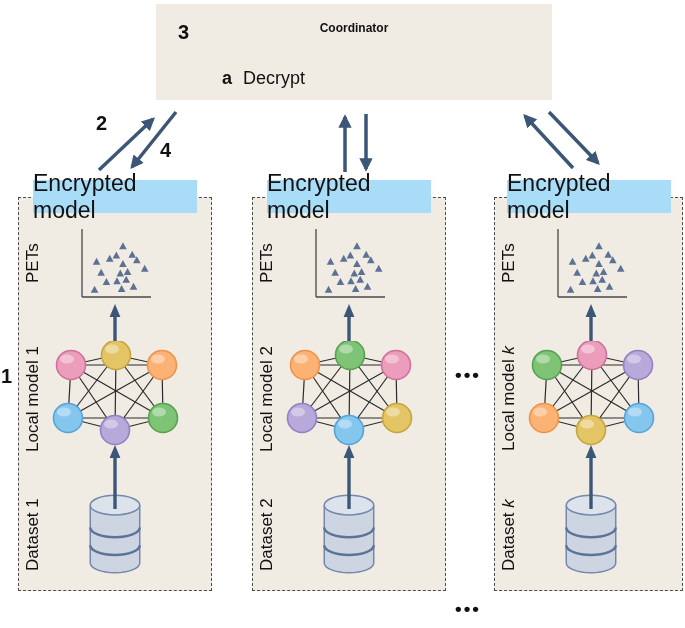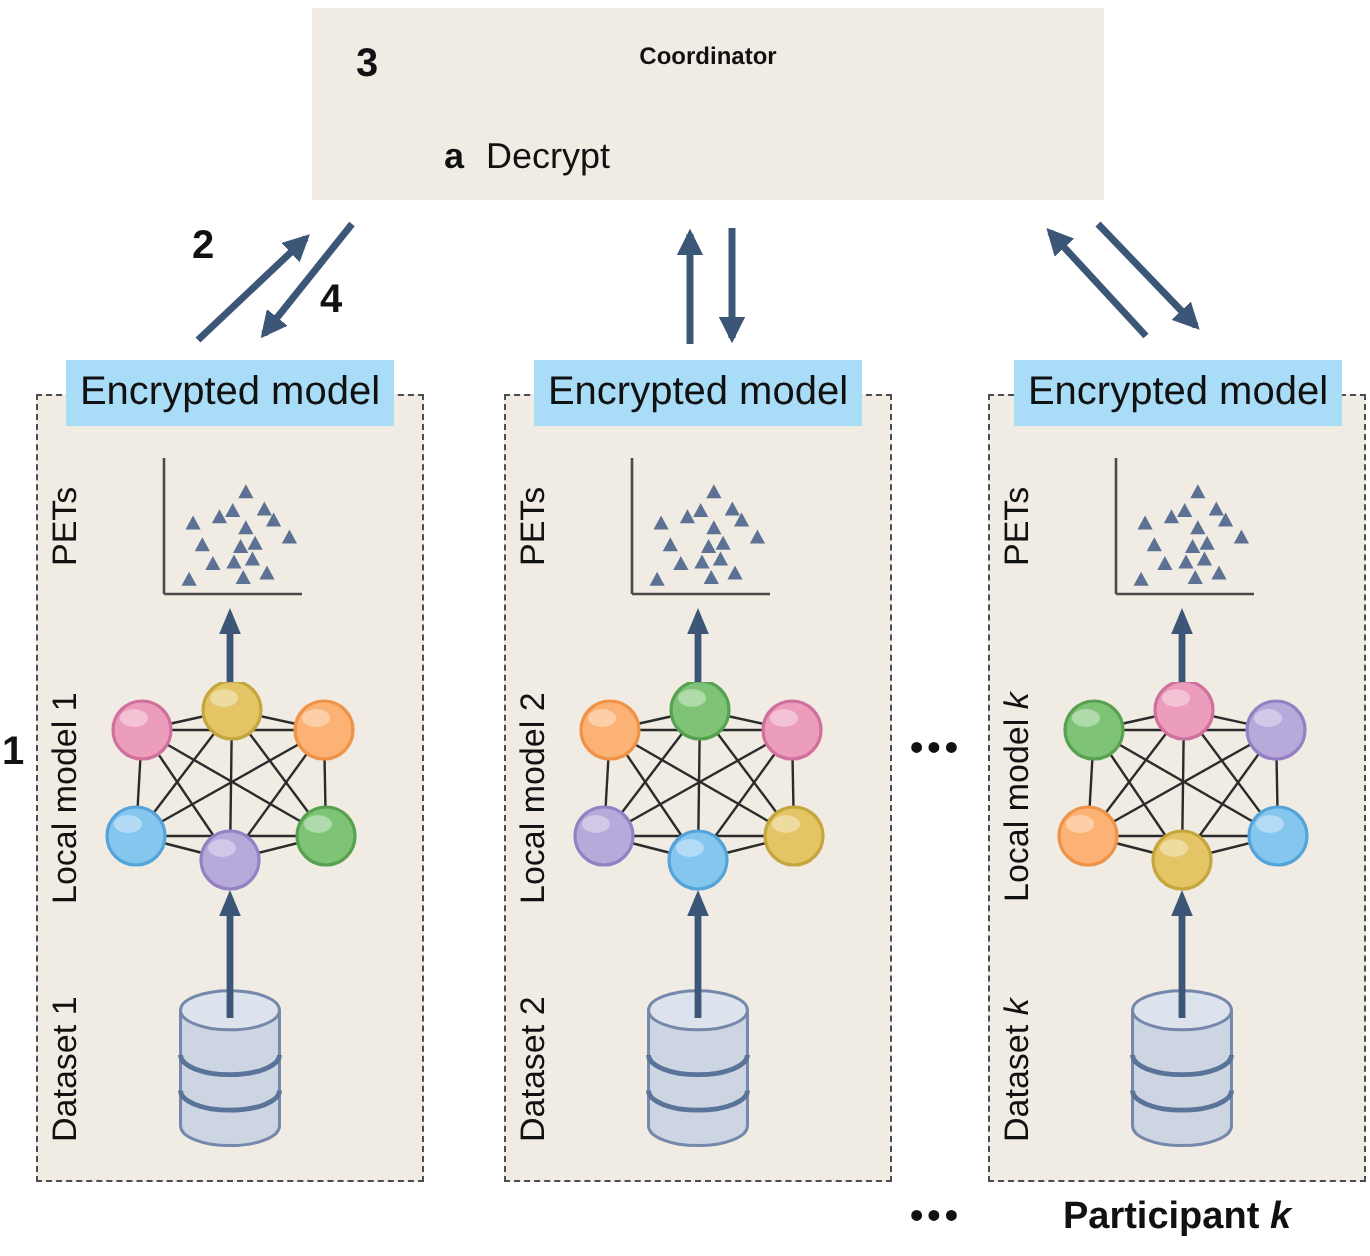--- a/index.html
+++ b/index.html
@@ -26,21 +26,21 @@
   .dots-mid    { left:446px; top:364px; }
   .dots-bottom { left:446px; top:598px; }
 
   
   .pwrap { position:absolute; top:197px; height:430px; }
   .p1 { left:18px;  width:194px; }
   .p2 { left:252px; width:194px; }
   .p3 { left:494px; width:189px; }
   .pbox { position:absolute; left:0; top:0; width:100%; height:394px; background:#f0ece3; border:1.5px dashed #4d4d4d; }
   .enc { position:absolute; left:15px; top:-17px; width:164px; height:33px; background:#a9ddf7;
-         display:flex; align-items:center; justify-content:center; font-size:20px; }
+         display:flex; align-items:center; justify-content:center; font-size:23px; }
   .p3 .enc { left:13px; }
   .vlabel { position:absolute; writing-mode:vertical-rl; transform:rotate(180deg);
             font-size:17px; width:24px; text-align:center; white-space:nowrap; }
   .lbl-pets  { left:5px; top:26px;  height:80px; }
   .lbl-model { left:5px; top:146px; height:112px; }
   .lbl-data  { left:5px; top:288px; height:100px; }
   .pets, .nn { position:absolute; left:0; }
   .pets { top:24px; }
   .nn   { top:144px; }
   .a1 { position:absolute; left:87px; top:106px; }
@@ -306,18 +306,15 @@
       <path d="M3.5 55 A26.5 10.5 0 0 0 56.5 55" fill="none" stroke="#5a7399" stroke-width="2.6"></path>
       <ellipse cx="30" cy="12" rx="26.5" ry="10.5" fill="#dde3ec" stroke="#7588ab" stroke-width="1.6"></ellipse>
     </svg>
     <svg class="a2" width="20" height="66">
       <polygon points="10,1 4.6,14 15.4,14" fill="#3c5677"></polygon>
       <line x1="10" y1="12" x2="10" y2="65" stroke="#3c5677" stroke-width="3.4"></line>
     </svg>
     <div class="vlabel lbl-data">
       <span>Dataset</span>&nbsp;<span style="font-style:italic">k</span>
     </div>
-    <div class="pname">
-      <span>Participant</span>&nbsp;<span style="font-style:italic">k</span>
-    </div>
   </section>
 
 </div>
 
 </body></html>

